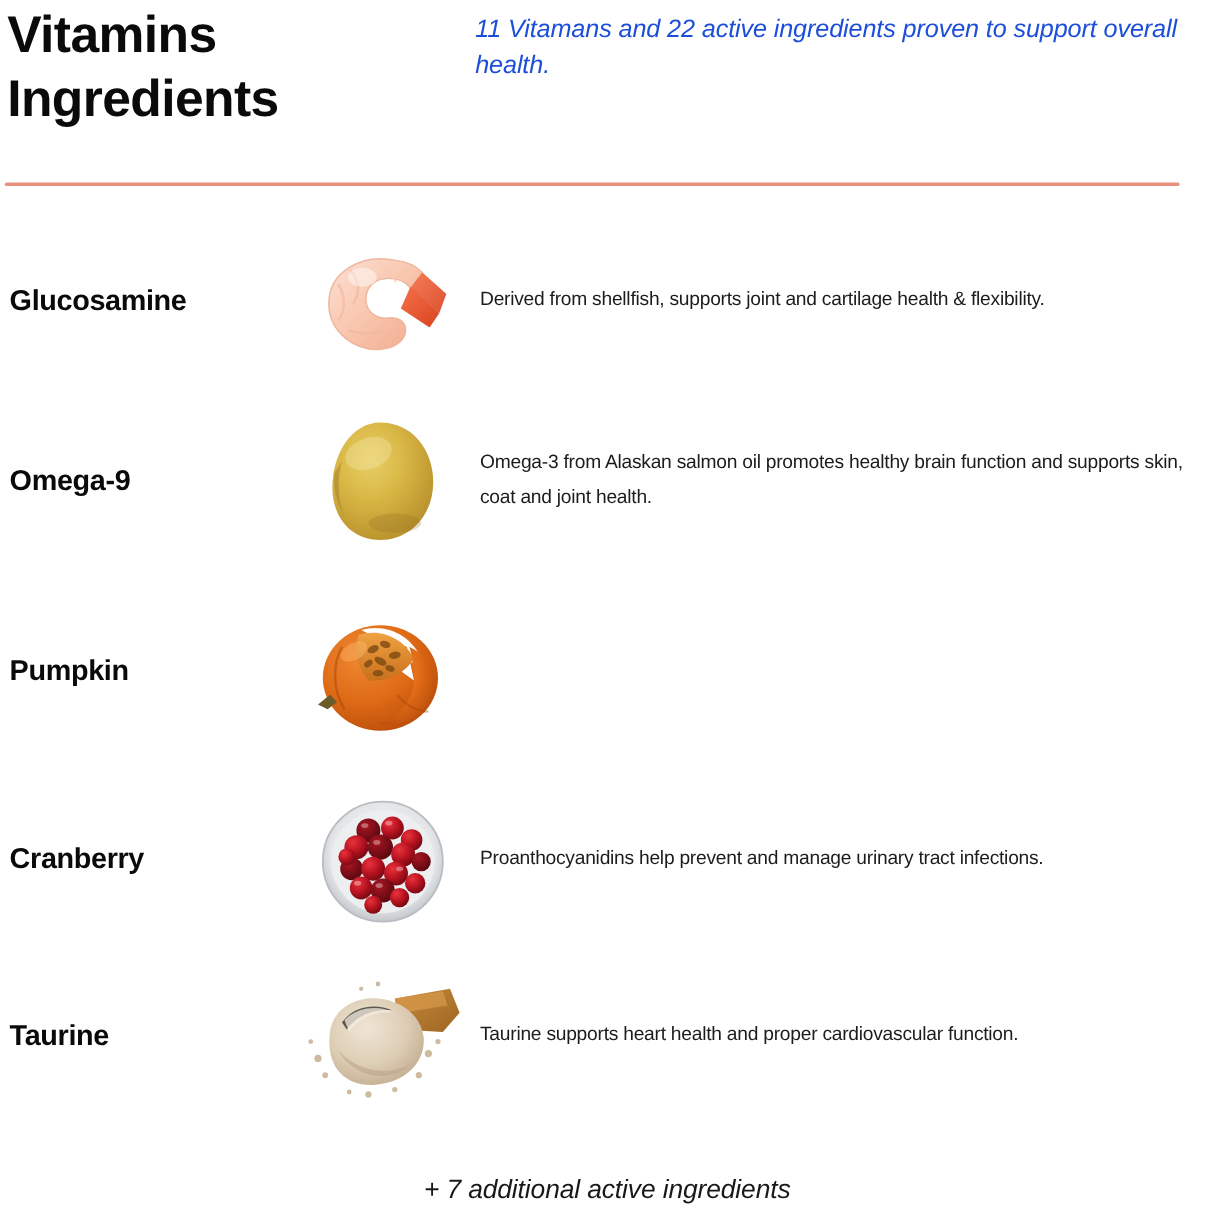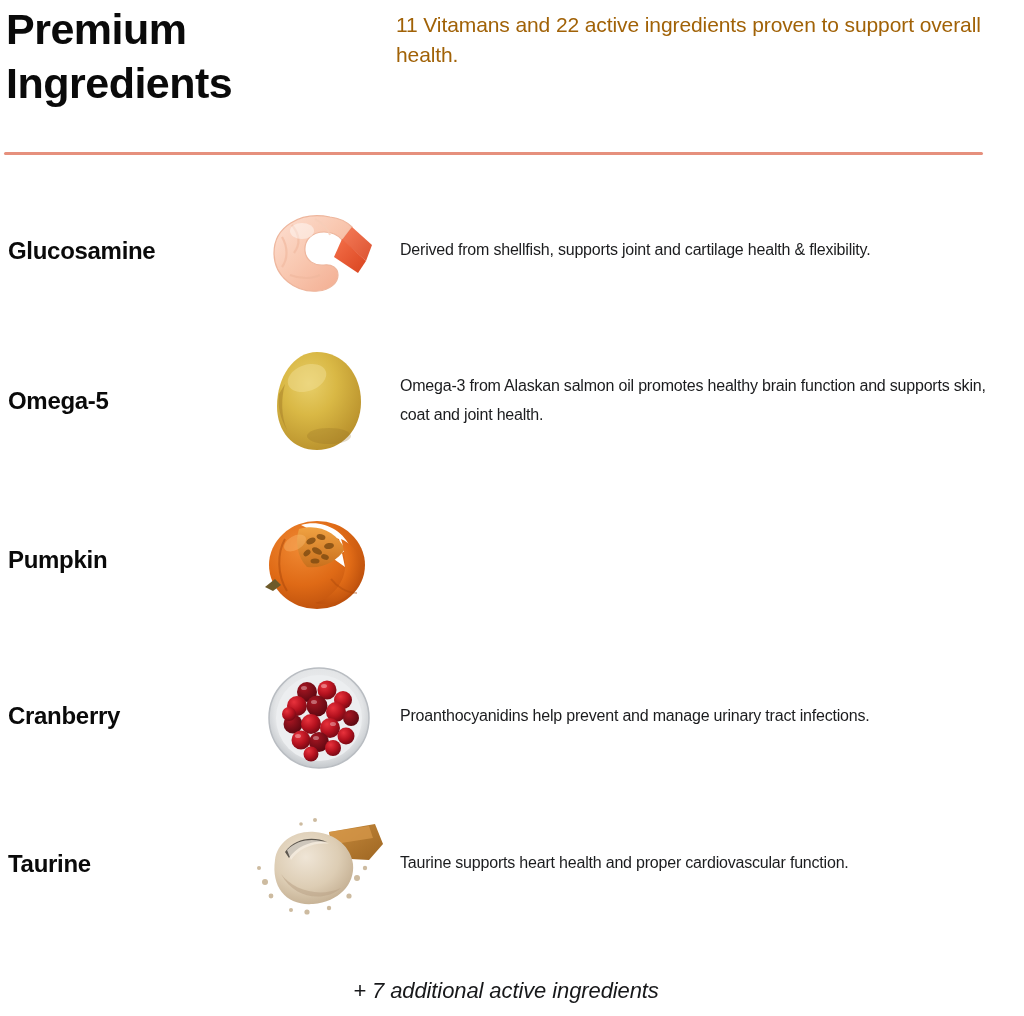--- a/index.html
+++ b/index.html
@@ -42,21 +42,22 @@
   .header-sub {
     font-size: 22px;
     font-weight: 700;
     color: #0a0a0a;
     letter-spacing: -0.2px;
     line-height: 1.3;
     margin-bottom: 5px;
   }
   .header-note {
     font-size: 21px;
-    color: #a16207;
+    font-style: italic;
+    color: #1d4ed8;
     line-height: 1.42;
     letter-spacing: -0.1px;
   }
 
   .divider {
     position: absolute;
     left: 4px;
     top: 152px;
     width: 979px;
     height: 3px;
@@ -125,21 +126,21 @@
     letter-spacing: -0.1px;
   }
 
   
   .art { display:block; }
 </style>
 </head>
 <body>
 
 <div class="header">
-  <div class="header-title">Premium Ingredients</div>
+  <div class="header-title">Vitamins Ingredients</div>
   <div class="header-right">
     <div class="header-note">11 Vitamans and 22 active ingredients proven to support overall health.</div>
   </div>
 </div>
 <div class="divider"></div>
 
 <div class="rows">
 
   <div class="row row-1">
     <div class="row-name">Glucosamine</div>
@@ -168,21 +169,21 @@
 
         <path d="M82 38 L106 60 L98 72 L74 56 Z" fill="url(#shrTail)"></path>
         <path d="M92 26 L112 44 L106 60 L82 39 Z" fill="url(#shrTail)" opacity="0.92"></path>
         <ellipse cx="42" cy="30" rx="12" ry="8" fill="#ffffff" opacity="0.45"></ellipse>
       </svg>
     </div>
     <div class="row-desc">Derived from shellfish, supports joint and cartilage health &amp; flexibility.</div>
   </div>
 
   <div class="row row-2">
-    <div class="row-name">Omega-5</div>
+    <div class="row-name">Omega-9</div>
     <div class="row-thumb">
       <svg class="art" width="108" height="114" viewBox="0 0 108 114" aria-hidden="true">
         <defs>
           <radialGradient id="gel" cx="38%" cy="32%" r="72%">
             <stop offset="0%" stop-color="#e8cf6a"></stop>
             <stop offset="45%" stop-color="#d9b845"></stop>
             <stop offset="100%" stop-color="#b9912c"></stop>
           </radialGradient>
         </defs>
         <path d="M52 8 C78 8 96 30 96 58 C96 86 76 106 52 106 C28 106 12 88 12 62

